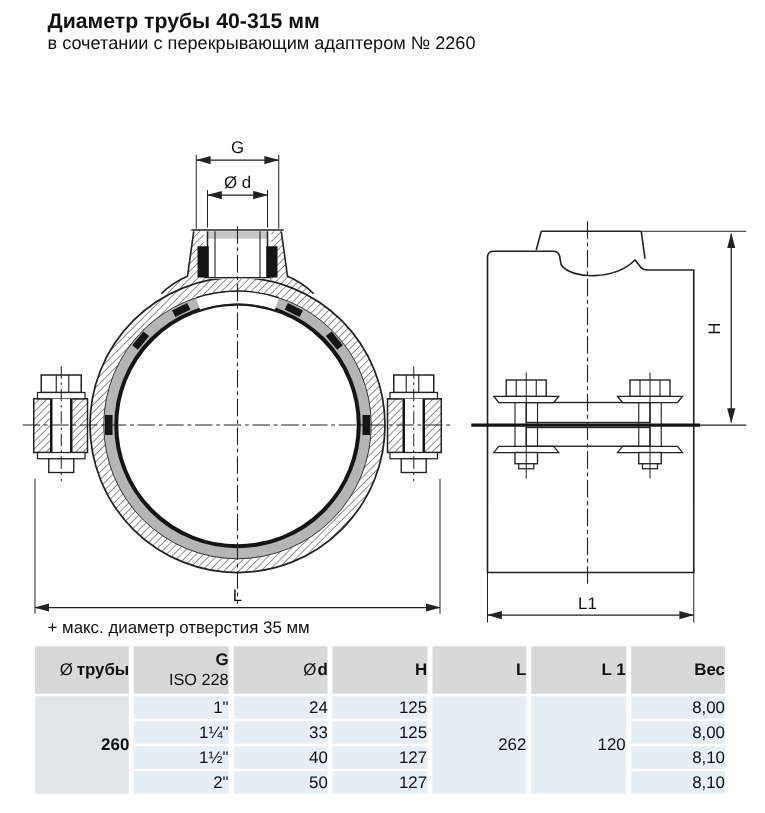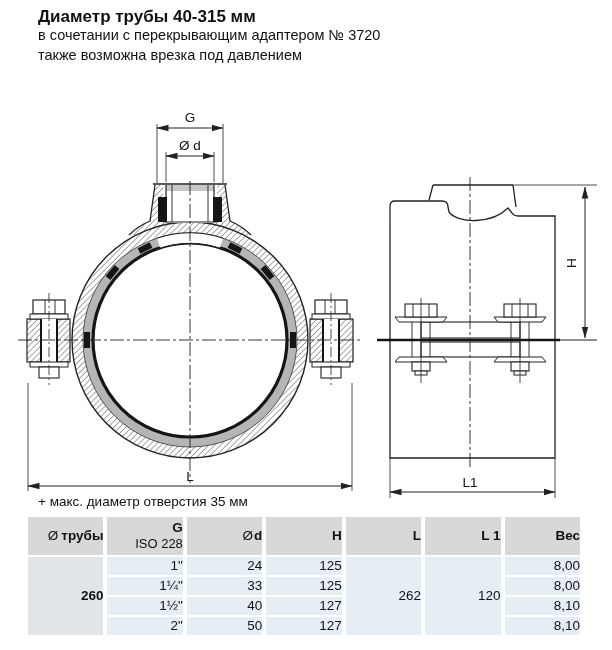--- a/index.html
+++ b/index.html
@@ -14,22 +14,21 @@
   table.dims td.c-first{background:var(--first-bg,#e2e5e8);font-weight:bold;}
   .sym{font-weight:normal;margin-right:3px;}
   .sub{display:block;font-weight:normal;font-size:13px;margin-top:0px;}
   text.dm{font-family:"Liberation Sans",sans-serif;font-size:13.5px;fill:#111;}
 </style>
 </head>
 <body>
 
 <div class="title">Диаметр трубы 40-315 мм</div>
 <div class="subtitle">
-  <div>в сочетании с перекрывающим адаптером № 3720</div>
-  <div>также возможна врезка под давлением</div>
+  <div>в сочетании с перекрывающим адаптером № 2260</div>
 </div>
 
 <svg class="drawing" width="612" height="432" viewBox="0 0 612 432">
   <defs>
     <pattern id="hatch" width="4.2" height="4.2" patternUnits="userSpaceOnUse" patternTransform="rotate(45)">
       <rect width="4.2" height="4.2" fill="#ffffff"></rect>
       <line x1="0" y1="0" x2="0" y2="4.2" stroke="#3c3c3c" stroke-width="0.9"></line>
     </pattern>
     <marker id="arr" viewBox="0 0 12 8" refX="11.5" refY="4" markerWidth="12" markerHeight="8" markerUnits="userSpaceOnUse" orient="auto-start-reverse">
       <path d="M12,4 L0,0.7 L0,7.3 Z" fill="#222"></path>

